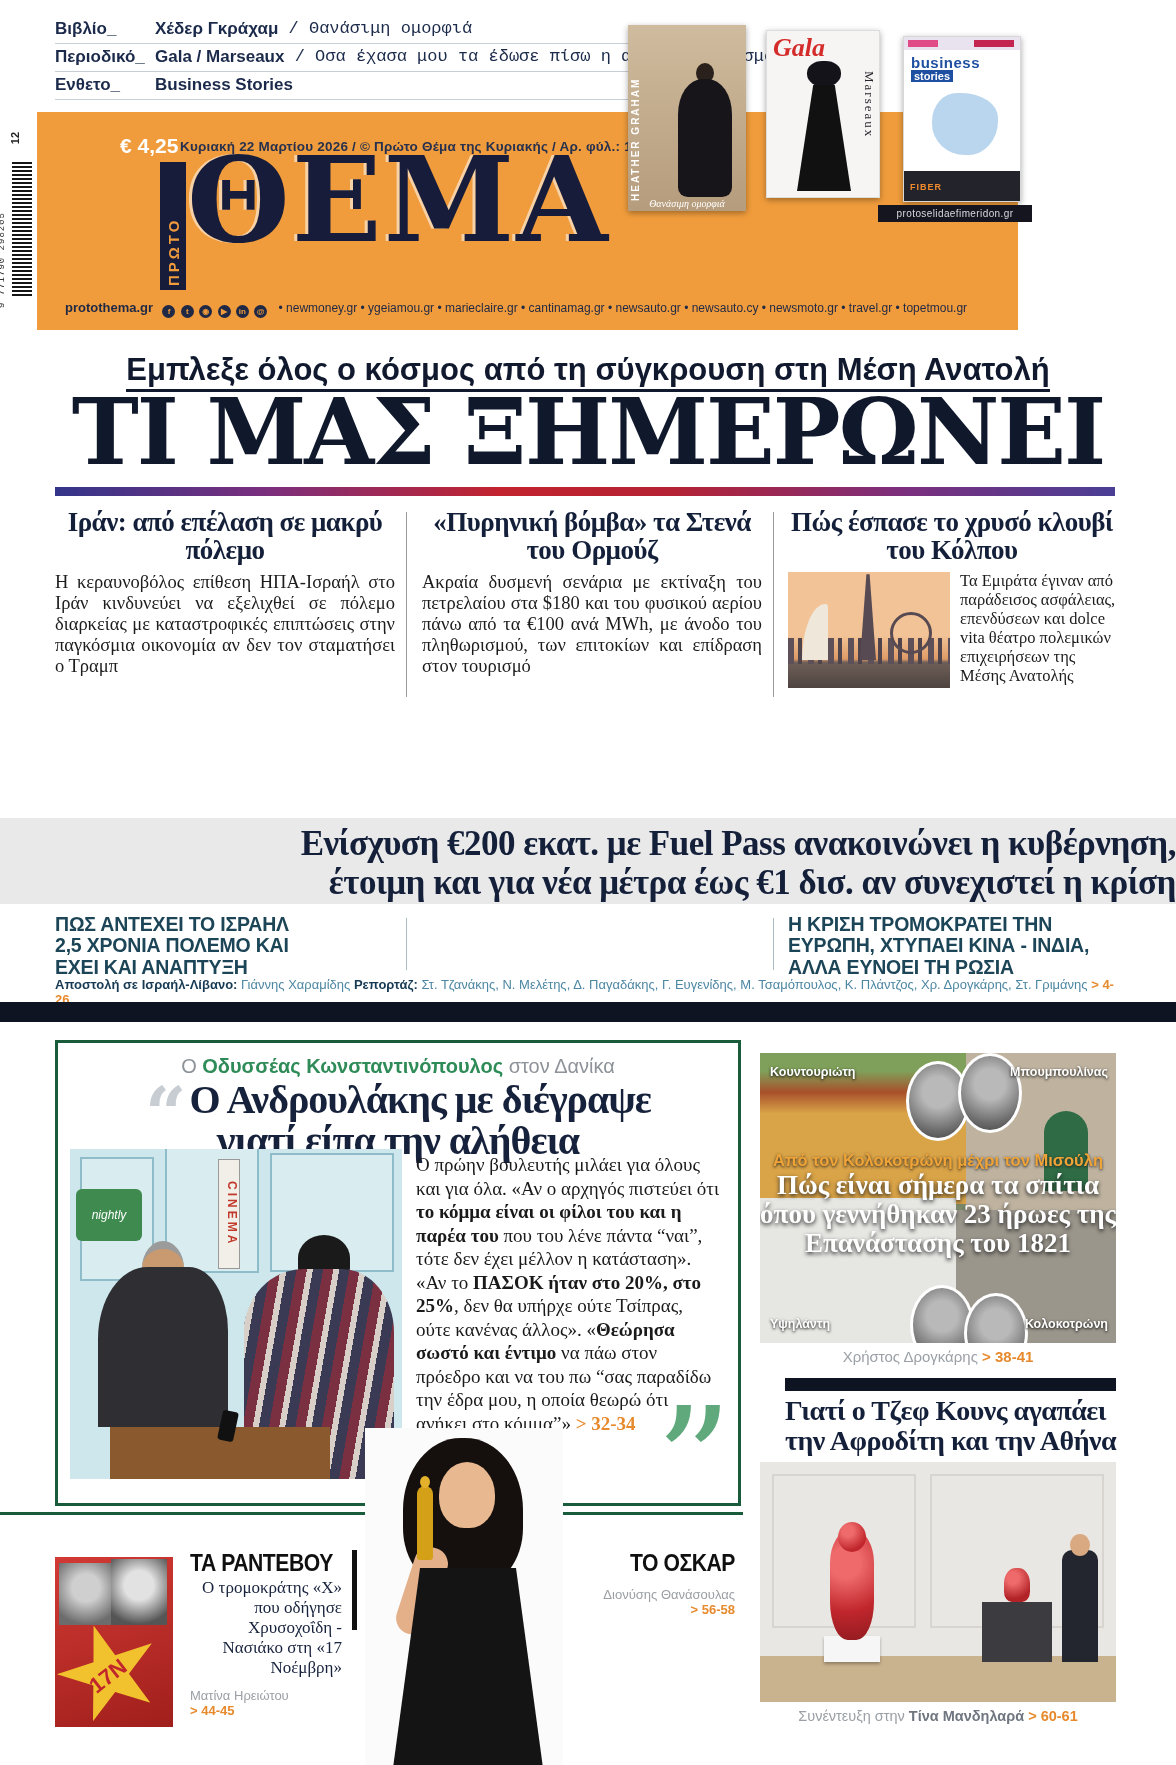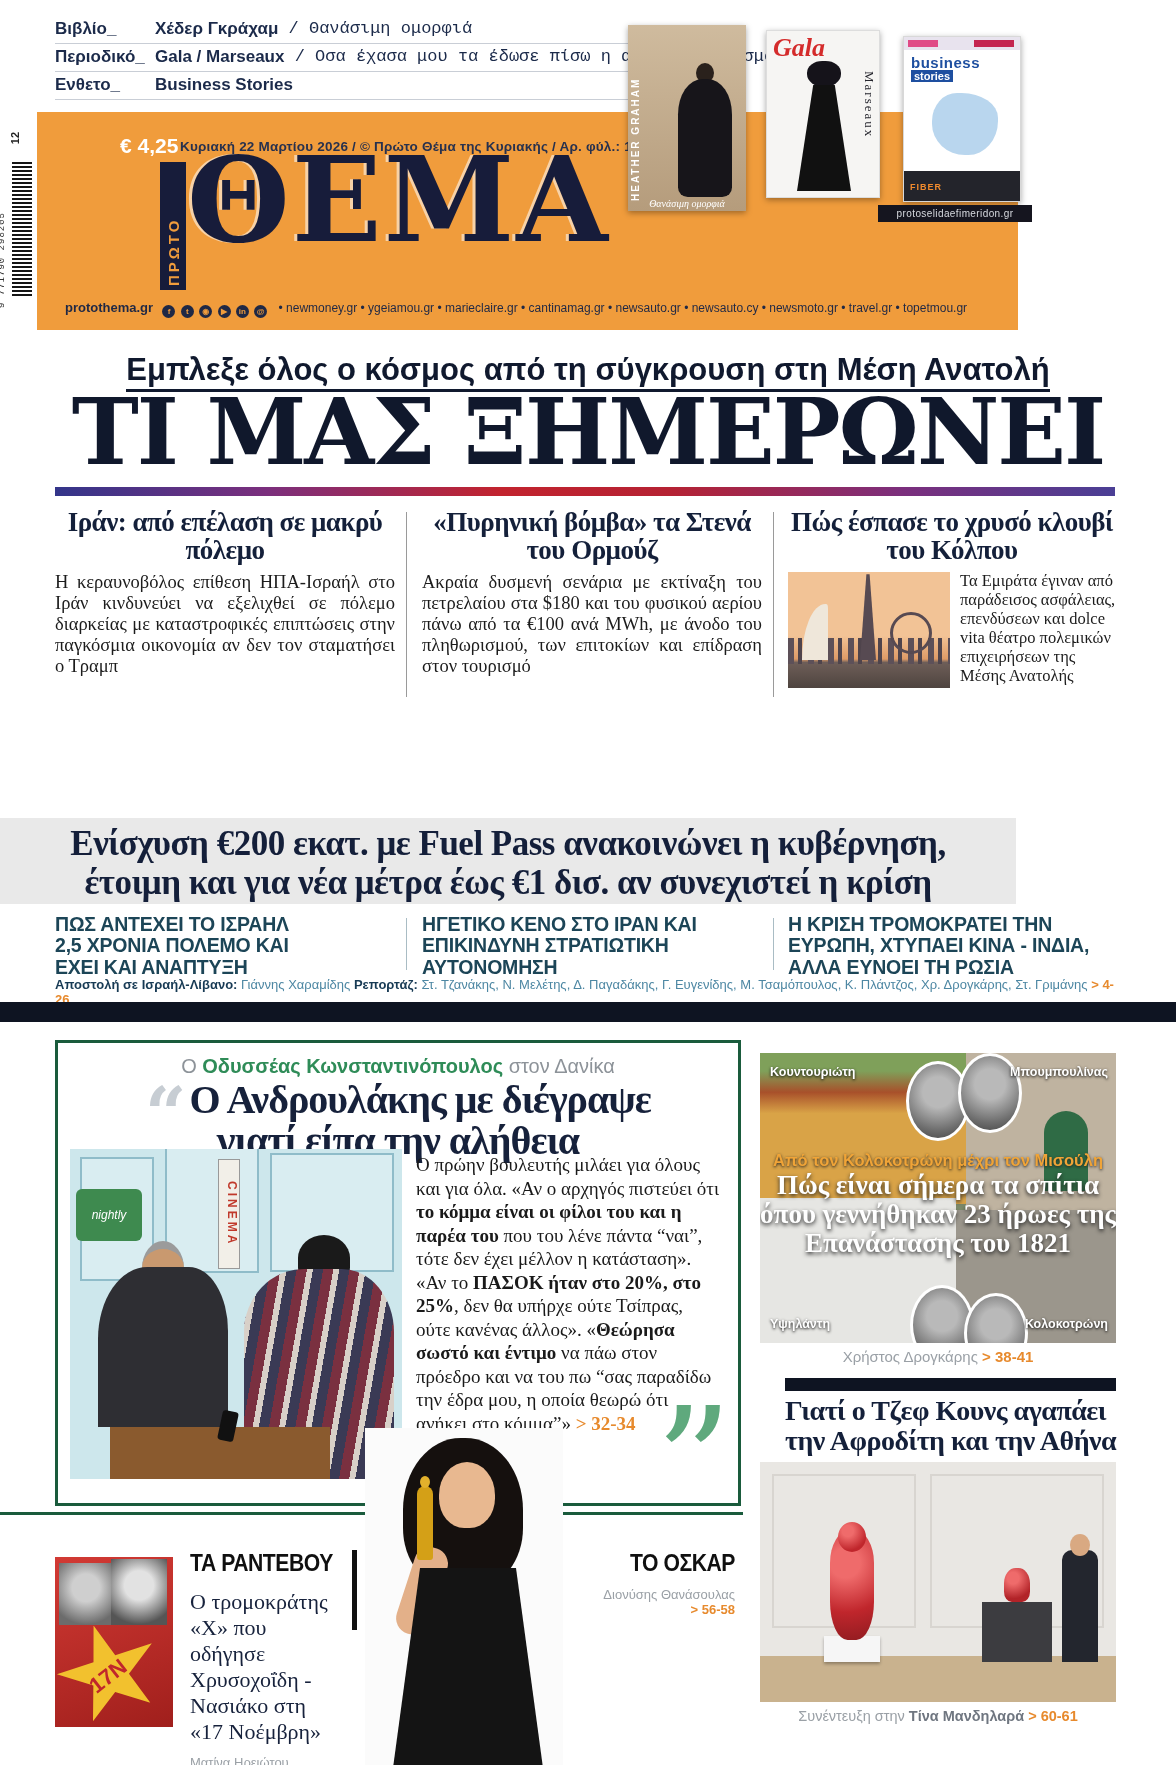--- a/index.html
+++ b/index.html
@@ -83,21 +83,21 @@
      background:linear-gradient(180deg,#f2c396 55%,#de9a66 75%,#6e5e58 78%,#4e443f 100%);}
   #dubai .burj{position:absolute;left:72px;bottom:28px;width:16px;height:86px;background:#574a52;
      clip-path:polygon(40% 0,60% 0,100% 100%,0 100%);}
   #dubai .sail{position:absolute;left:14px;bottom:28px;width:26px;height:56px;background:#efe7da;
      border-radius:90% 8% 0 0/100% 8% 0 0;}
   #dubai .wheel{position:absolute;right:18px;bottom:34px;width:36px;height:36px;border:3px solid #574a52;border-radius:50%;}
   #dubai .town{position:absolute;left:0;bottom:24px;width:100%;height:26px;
      background:repeating-linear-gradient(90deg,#5d5058 0 6px,transparent 6px 10px,#4f444c 10px 14px,transparent 14px 20px);}
   #lcol3 .cb3{flex:1;font-family:"Liberation Serif",serif;font-size:16.5px;line-height:1.15;color:#1c1c1c;}
   
-  #banner{left:0;top:818px;width:1016px;height:86px;background:#e9e9e9;text-align:center;
+  #banner{left:0;top:818px;width:1176px;height:86px;background:#e9e9e9;text-align:right;
      font-family:"Liberation Serif",serif;font-weight:bold;color:#141f3a;}
   #banner .b1{font-size:35px;line-height:1.15;margin-top:6px;letter-spacing:-.5px;}
   #banner .b2{font-size:35px;line-height:1.1;letter-spacing:-.5px;}
   
   .subhead{top:914px;font-weight:bold;font-size:19.5px;line-height:1.1;color:#1c4557;letter-spacing:-.2px;}
   #sh1{left:55px;width:265px;} #sh2{left:422px;width:280px;} #sh3{left:788px;width:322px;}
   #svd1{left:406px;top:918px;height:52px;background:#a9bcc4;}
   #svd2{left:773px;top:918px;height:52px;background:#a9bcc4;}
   #credits{left:55px;top:977px;width:1065px;font-size:13px;color:#4d87a3;}
   #credits b{color:#173a54;}
@@ -179,21 +179,21 @@
   
   #n17{left:55px;top:1557px;width:118px;height:170px;background:linear-gradient(160deg,#d23a34,#a01f1c);overflow:hidden;}
   #n17 .f1{position:absolute;left:4px;top:6px;width:54px;height:62px;background:radial-gradient(circle at 50% 40%,#cfcfcf 0 30%,#6c6c6c 80%);}
   #n17 .f2{position:absolute;left:56px;top:2px;width:56px;height:66px;background:radial-gradient(circle at 50% 40%,#e2e2e2 0 30%,#555 80%);}
   #n17 .star{position:absolute;left:2px;top:66px;width:104px;height:100px;background:#f2c12e;
      clip-path:polygon(50% 0,61% 35%,98% 35%,68% 57%,79% 91%,50% 70%,21% 91%,32% 57%,2% 35%,39% 35%);
      transform:rotate(-18deg);}
   #n17 .star span{position:absolute;left:30px;top:40px;color:#c0262c;font-weight:bold;font-size:22px;transform:rotate(-20deg);display:block;}
   #rantevou{left:190px;top:1550px;width:152px;}
   .mini-head{font-weight:bold;font-size:23px;color:#101010;letter-spacing:-.5px;transform:scaleX(.92);transform-origin:left;white-space:nowrap;}
-  .mini-body{margin-top:12px;font-family:"Liberation Serif",serif;font-size:22px;line-height:1.18;color:#17223c;}
+  .mini-body{margin-top:1px;font-family:"Liberation Serif",serif;font-size:17px;line-height:1.18;color:#17223c;text-align:right;}
   .mini-credit{margin-top:10px;font-size:13px;color:#9aa0a6;}
   #vdo{left:352px;top:1550px;width:5px;height:80px;background:#111;}
   #oscar-photo{left:365px;top:1428px;width:198px;height:337px;background:#fbfbfb;overflow:hidden;}
   #oscar-photo .hair{position:absolute;left:38px;top:10px;width:120px;height:150px;background:#15100e;border-radius:48% 48% 40% 40%;}
   #oscar-photo .face{position:absolute;left:74px;top:34px;width:56px;height:66px;background:#e8b890;border-radius:50% 50% 45% 45%;}
   #oscar-photo .dress{position:absolute;left:28px;top:140px;width:150px;height:200px;background:#141414;
      clip-path:polygon(18% 0,82% 0,100% 100%,0 100%);}
   #oscar-photo .arm{position:absolute;left:40px;top:118px;width:34px;height:90px;background:#e3b089;border-radius:16px;transform:rotate(18deg);}
   #oscar-photo .statue{position:absolute;left:52px;top:58px;width:16px;height:74px;background:#d4a017;border-radius:8px 8px 3px 3px;}
   #oscar-photo .shead{position:absolute;left:55px;top:48px;width:10px;height:12px;background:#e3b12c;border-radius:50%;}
@@ -301,21 +301,20 @@
     </div>
   </div>
 
   <div class="abs" id="banner">
     <div class="b1">Ενίσχυση €200 εκατ. με Fuel Pass ανακοινώνει η κυβέρνηση,</div>
     <div class="b2">έτοιμη και για νέα μέτρα έως €1 δισ. αν συνεχιστεί η κρίση</div>
   </div>
 
   <div class="abs subhead" id="sh1">ΠΩΣ ΑΝΤΕΧΕΙ ΤΟ ΙΣΡΑΗΛ 2,5 ΧΡΟΝΙΑ ΠΟΛΕΜΟ ΚΑΙ ΕΧΕΙ ΚΑΙ ΑΝΑΠΤΥΞΗ</div>
   <div class="abs vdiv" id="svd1"></div>
-  <div class="abs subhead" id="sh2">ΗΓΕΤΙΚΟ ΚΕΝΟ ΣΤΟ ΙΡΑΝ ΚΑΙ ΕΠΙΚΙΝΔΥΝΗ ΣΤΡΑΤΙΩΤΙΚΗ ΑΥΤΟΝΟΜΗΣΗ</div>
   <div class="abs vdiv" id="svd2"></div>
   <div class="abs subhead" id="sh3">Η ΚΡΙΣΗ ΤΡΟΜΟΚΡΑΤΕΙ ΤΗΝ ΕΥΡΩΠΗ, ΧΤΥΠΑΕΙ ΚΙΝΑ - ΙΝΔΙΑ, ΑΛΛΑ ΕΥΝΟΕΙ ΤΗ ΡΩΣΙΑ</div>
 
   <div class="abs" id="credits">
     <b>Αποστολή σε Ισραήλ-Λίβανο:</b><span> Γιάννης Χαραμίδης </span><b>Ρεπορτάζ:</b><span> Στ. Τζανάκης, Ν. Μελέτης, Δ. Παγαδάκης, Γ. Ευγενίδης, Μ. Τσαμόπουλος, Κ. Πλάντζος, Χρ. Δρογκάρης, Στ. Γριμάνης </span><span class="pgref">&gt; 4-26</span>
   </div>
 
   <div class="abs" id="blackbar"></div>
 
   <div class="abs" id="ibox">

